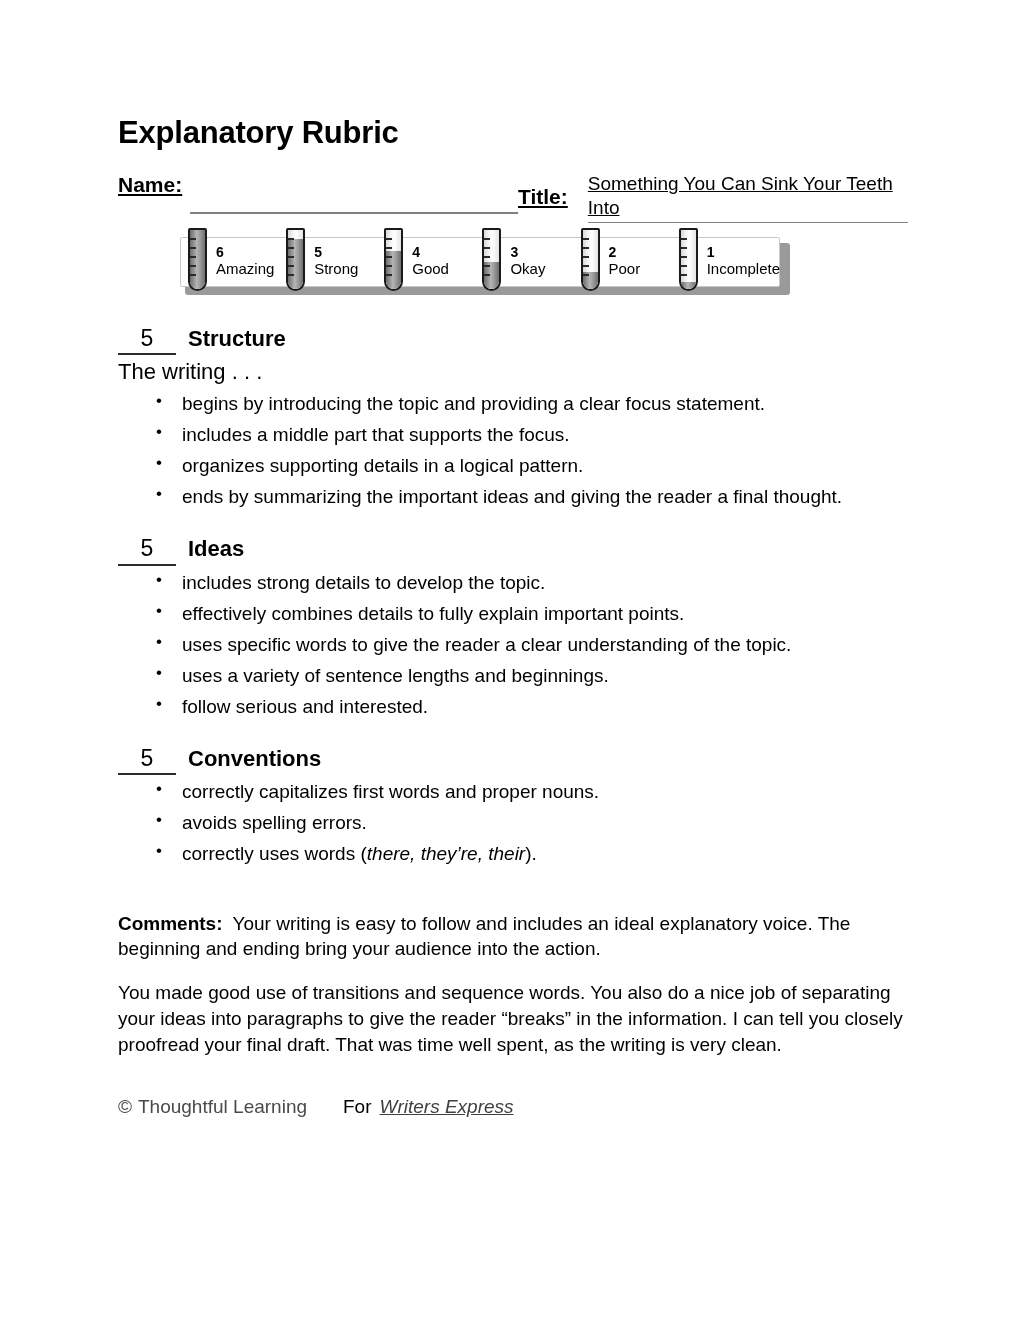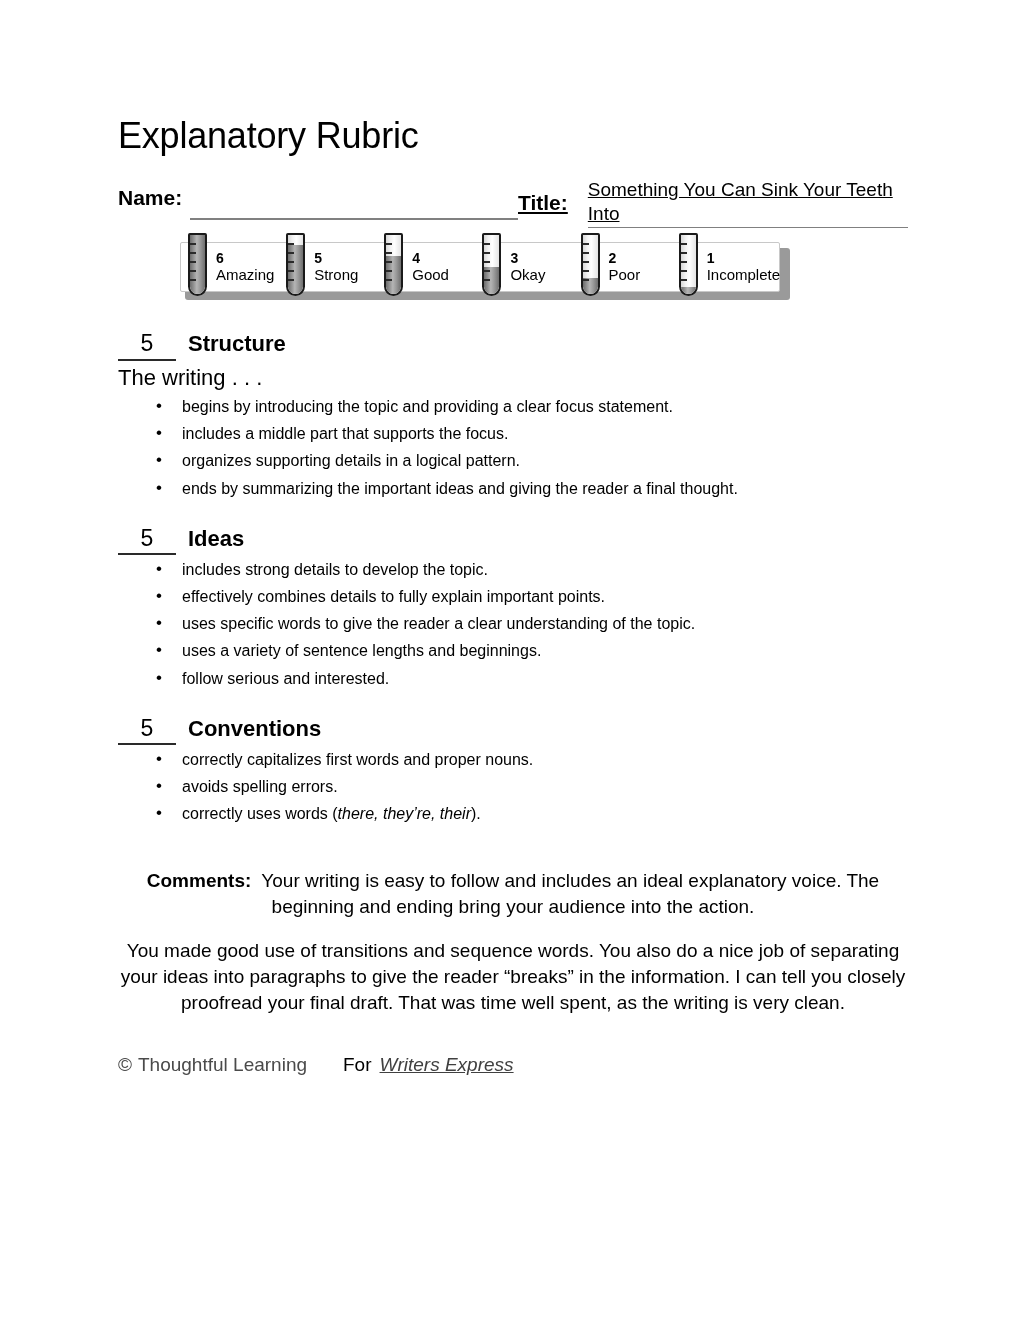--- a/index.html
+++ b/index.html
@@ -24,36 +24,37 @@
   }
   .content {
     position: absolute;
     left: 118px;
     top: 116px;
     width: 790px;
   }
 
   
   .doc-title {
-    font-size: 36px;
-    font-weight: normal;
+    font-size: 31px;
+    font-weight: bold;
     letter-spacing: -0.2px;
     margin: 0 0 22px 0;
     line-height: 1.1;
   }
   .name-title-row {
     display: flex;
     align-items: flex-start;
     margin-bottom: 6px;
   }
   .name-block {
     display: flex;
-    align-items: center;
+    align-items: flex-start;
     width: 400px;
     flex: 0 0 auto;
+    text-decoration: underline;
   }
   .label-bold {
     font-size: 21px;
     font-weight: bold;
     white-space: nowrap;
     line-height: 1.25;
   }
   .name-blank {
     flex: 1;
     margin-left: 8px;
@@ -205,39 +206,38 @@
     font-size: 22px;
     margin: 3px 0 0 0;
     line-height: 1.3;
   }
   ul.bullets {
     list-style: none;
     margin: 4px 0 0 0;
     padding: 0;
   }
   ul.bullets li {
-    font-size: 16px;
+    font-size: 19px;
     line-height: 1.32;
     padding-left: 64px;
     position: relative;
     margin-bottom: 6px;
   }
   ul.bullets li::before {
     content: "\2022";
     position: absolute;
     left: 38px;
     top: -1px;
     font-size: 17px;
   }
   .bullets li i { font-style: italic; }
 
   
   .comments {
     margin-top: 44px;
-    text-align: center;
   }
   .comments p {
     font-size: 19px;
     line-height: 1.36;
     margin: 0 0 18px 0;
   }
   .comments-label {
     font-weight: bold;
     margin-right: 10px;
   }

